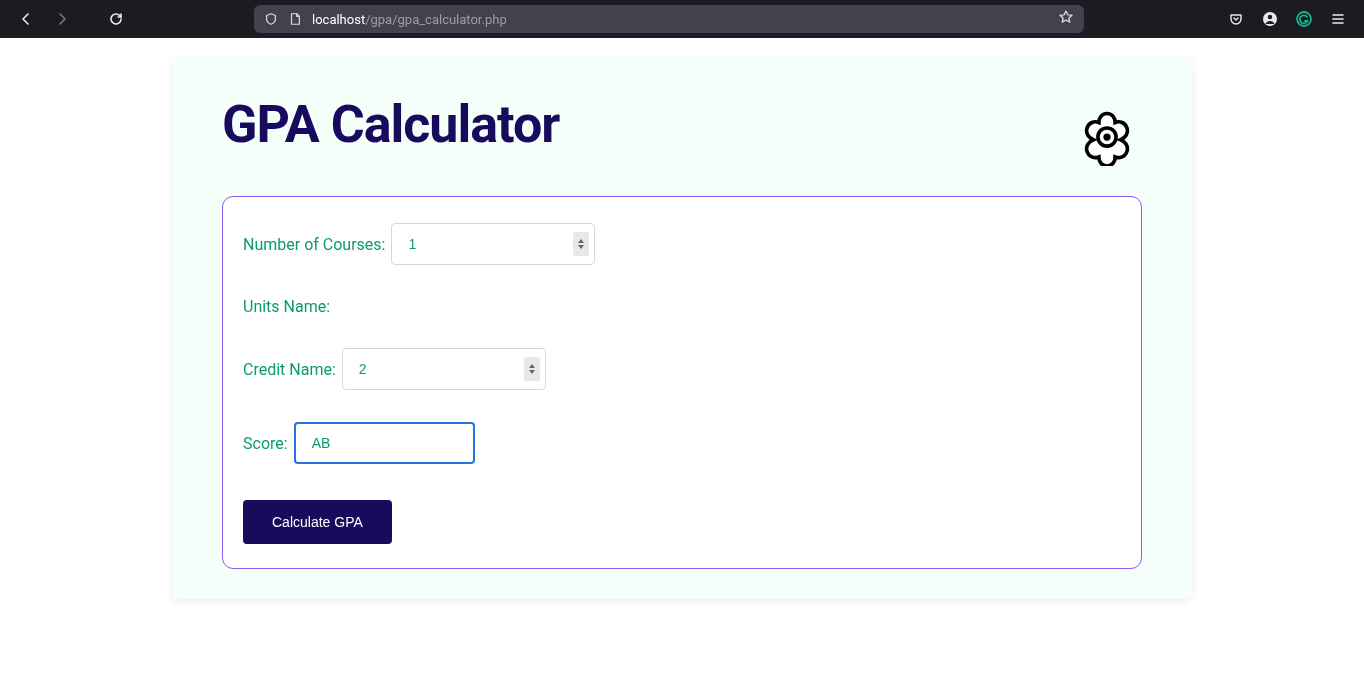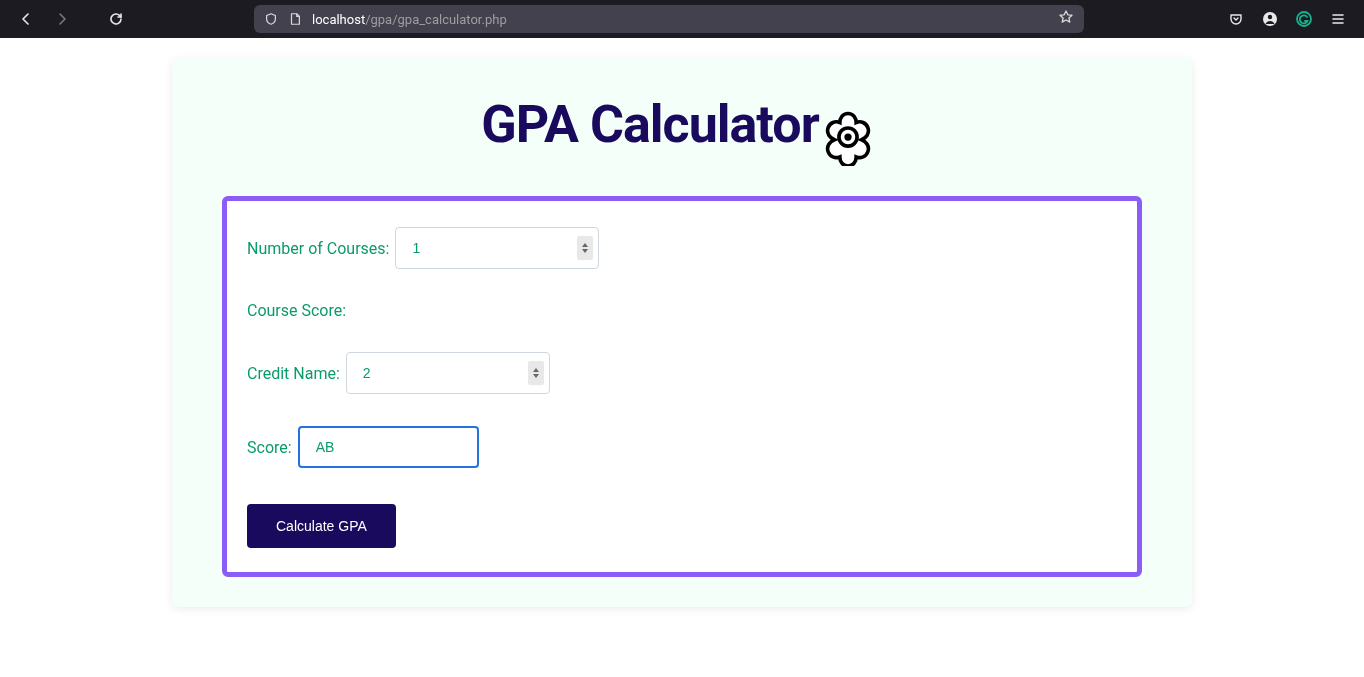--- a/index.html
+++ b/index.html
@@ -94,38 +94,38 @@
     }
     .card {
       width: 1020px;
       background: #f5fffa;
       border-radius: 6px;
       box-shadow: 0 2px 8px rgba(0,0,0,0.08);
       padding: 36px 50px 30px 50px;
     }
     .header-row {
       display: flex;
-      justify-content: center;
+      justify-content: space-between;
       align-items: flex-start;
       margin-bottom: 26px;
     }
     .title {
       font-size: 52px;
       font-weight: 700;
       color: #1a0a5e;
       letter-spacing: -1px;
     }
     .flower-icon {
       margin-top: 14px;
       margin-right: 6px;
     }
     .form-box {
       background: #ffffff;
-      border: 5px solid #8b5cf6;
-      border-radius: 6px;
+      border: 1px solid #8b5cf6;
+      border-radius: 11px;
       padding: 26px 20px 24px 20px;
     }
     .form-row {
       display: flex;
       align-items: center;
       gap: 6px;
       margin-bottom: 32px;
     }
     .form-row:last-of-type {
       margin-bottom: 36px;
@@ -286,21 +286,21 @@
         <div class="number-input-wrap">
           <input type="text" class="form-input number-input" value="1" style="">
           <div class="spinner-box">
             <div class="spinner-arrow up"></div>
             <div class="spinner-arrow down"></div>
           </div>
         </div>
       </div>
 
       <div class="form-row">
-        <label class="form-label">Course Score:</label>
+        <label class="form-label">Units Name:</label>
       </div>
 
       <div class="form-row">
         <label class="form-label">Credit Name:</label>
         <div class="number-input-wrap">
           <input type="text" class="form-input number-input" value="2" style="">
           <div class="spinner-box">
             <div class="spinner-arrow up"></div>
             <div class="spinner-arrow down"></div>
           </div>

